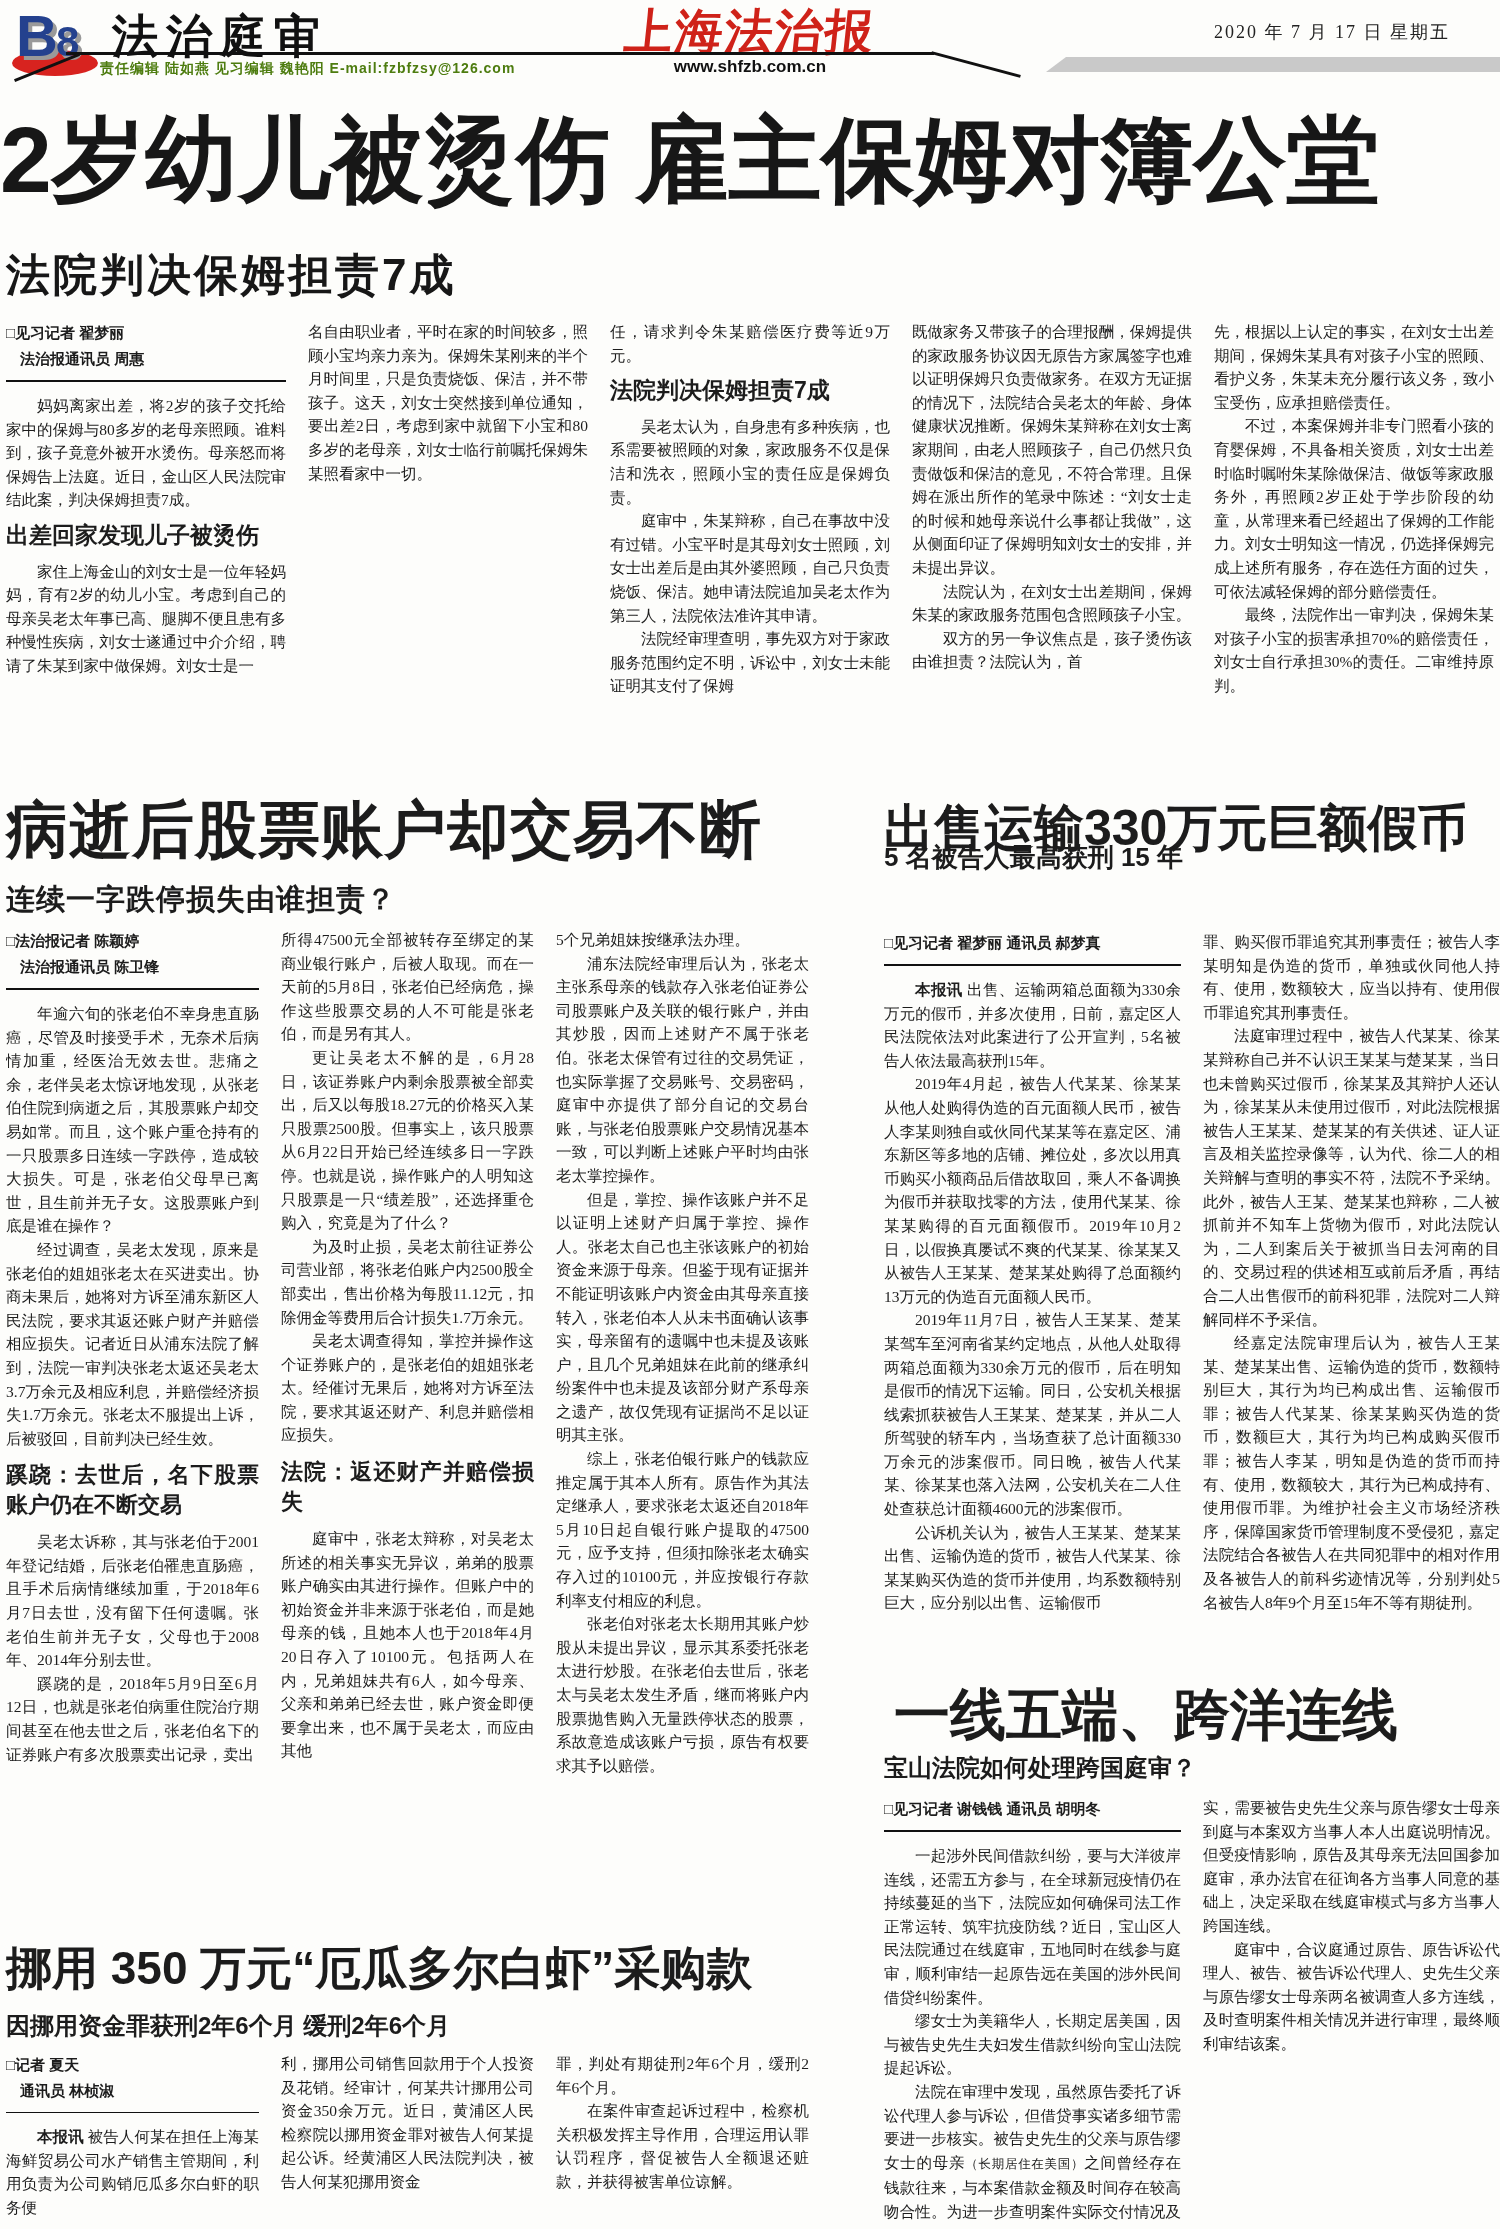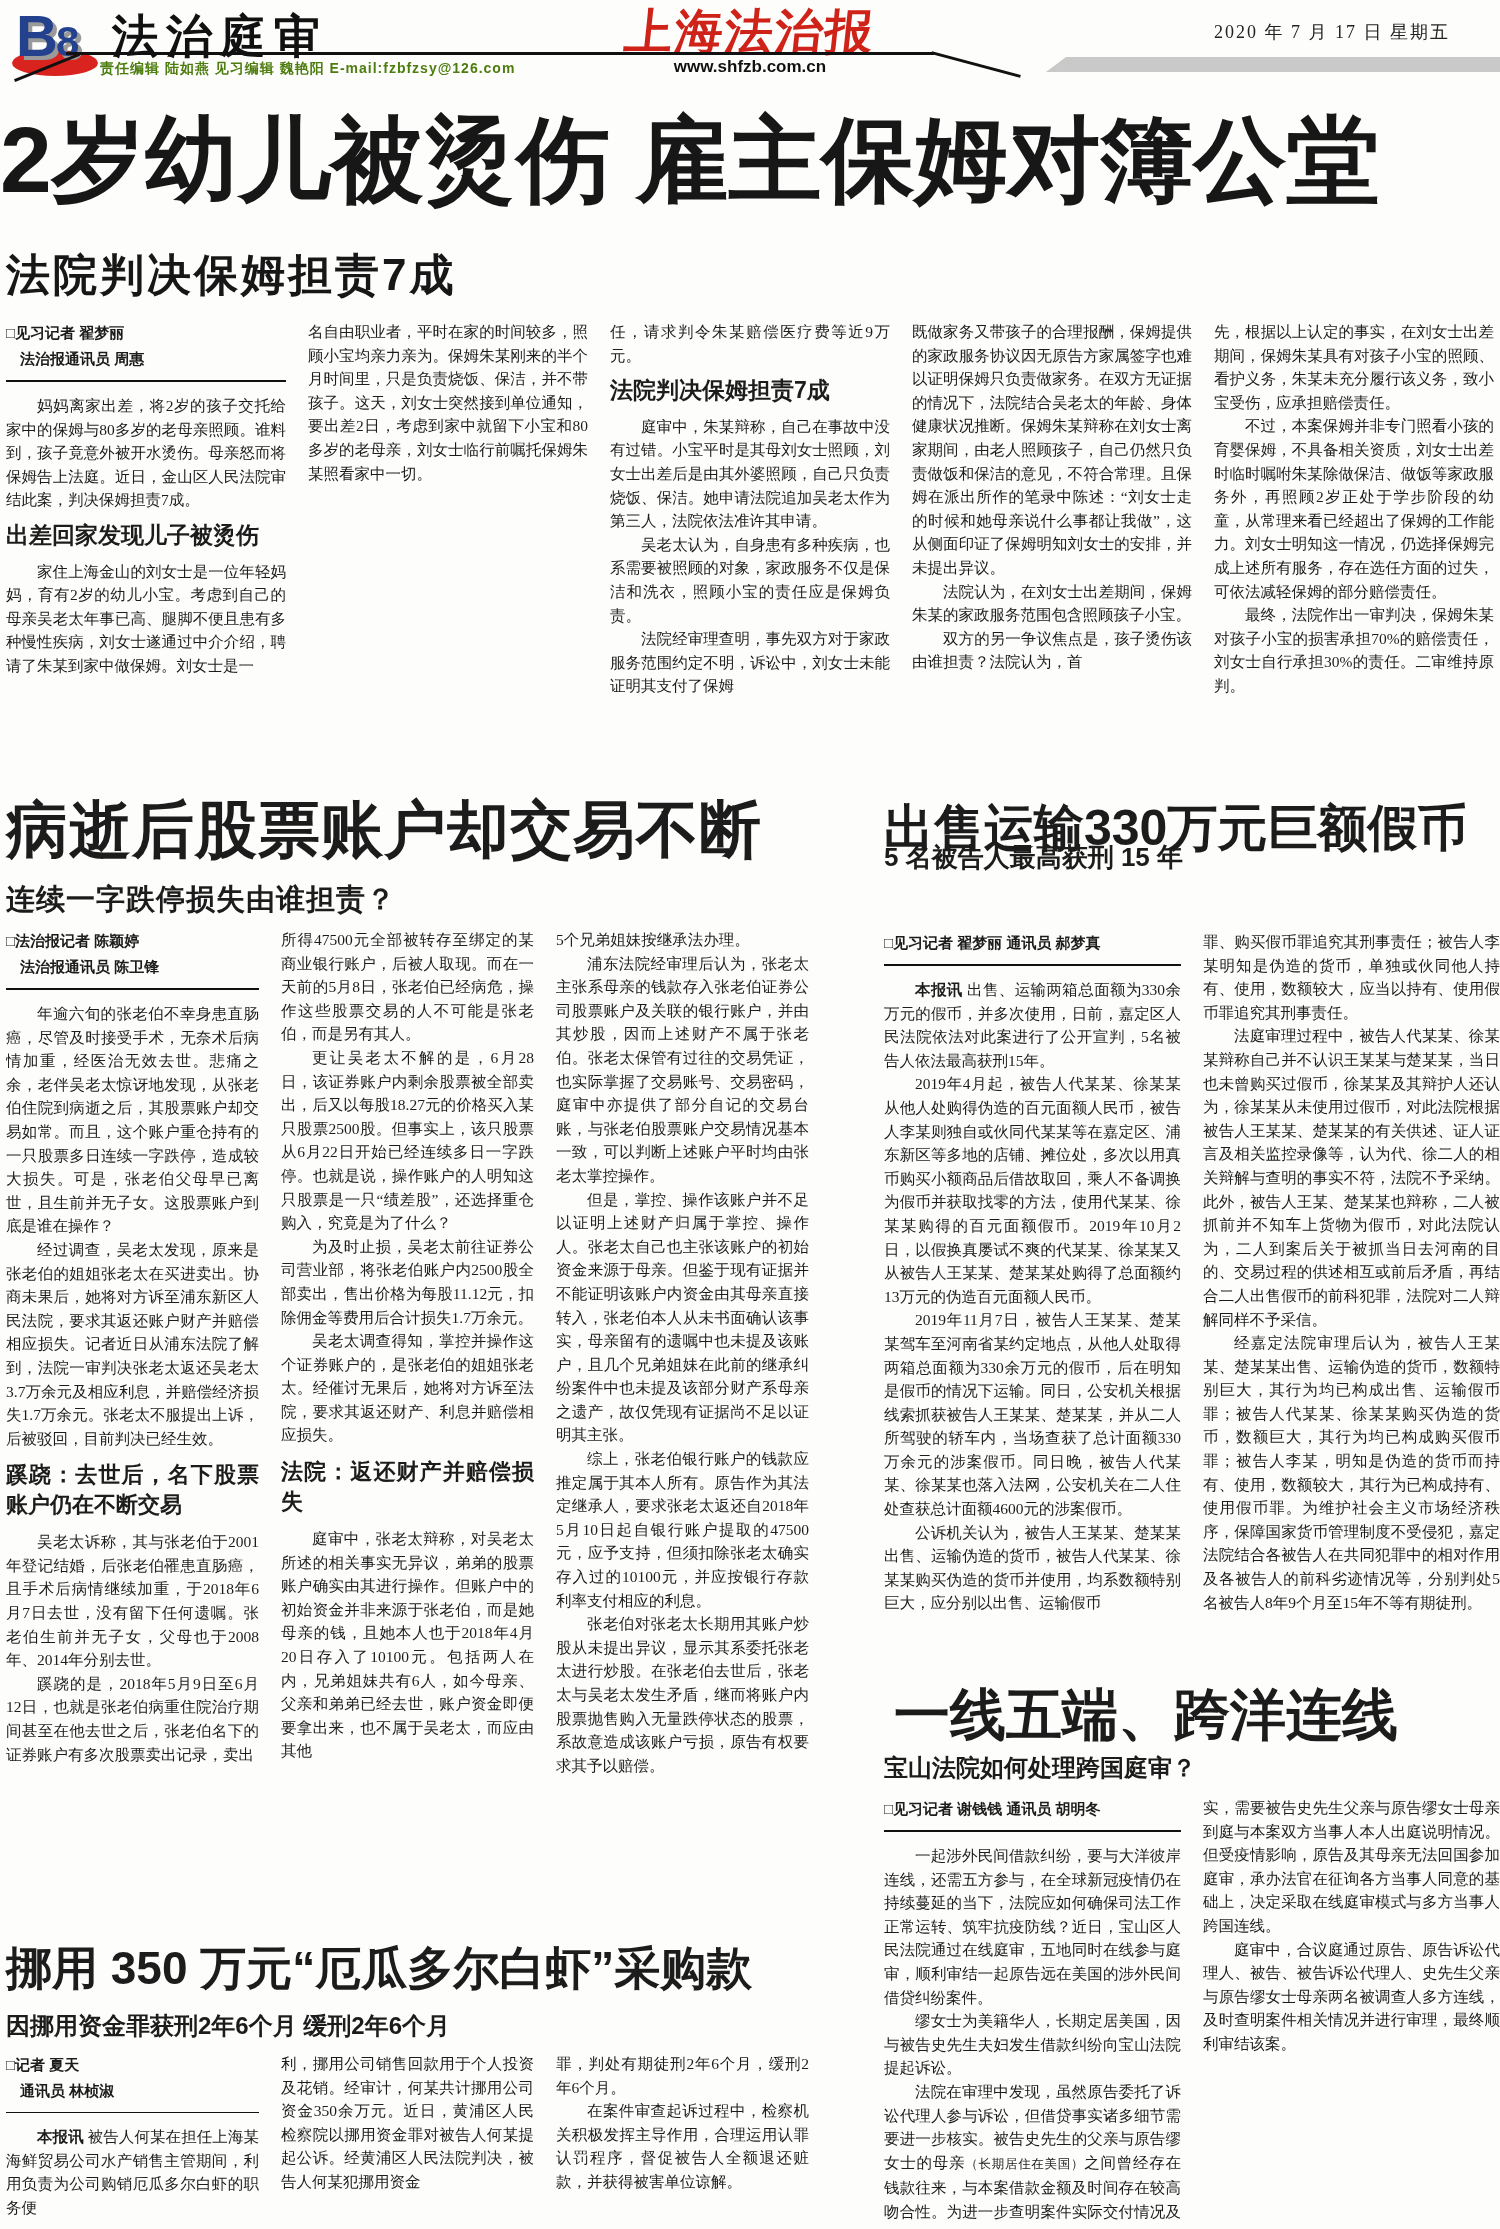--- a/index.html
+++ b/index.html
@@ -106,22 +106,22 @@
       <p class="ind">妈妈离家出差，将2岁的孩子交托给家中的保姆与80多岁的老母亲照顾。谁料到，孩子竟意外被开水烫伤。母亲怒而将保姆告上法庭。近日，金山区人民法院审结此案，判决保姆担责7成。</p>
       <p class="crosshead">出差回家发现儿子被烫伤</p>
       <p class="ind">家住上海金山的刘女士是一位年轻妈妈，育有2岁的幼儿小宝。考虑到自己的母亲吴老太年事已高、腿脚不便且患有多种慢性疾病，刘女士遂通过中介介绍，聘请了朱某到家中做保姆。刘女士是一</p>
     </div>
     <div class="col">
       <p class="cont">名自由职业者，平时在家的时间较多，照顾小宝均亲力亲为。保姆朱某刚来的半个月时间里，只是负责烧饭、保洁，并不带孩子。这天，刘女士突然接到单位通知，要出差2日，考虑到家中就留下小宝和80多岁的老母亲，刘女士临行前嘱托保姆朱某照看家中一切。</p>
     </div>
     <div class="col">
       <p class="cont">任，请求判令朱某赔偿医疗费等近9万元。</p>
       <p class="crosshead">法院判决保姆担责7成</p>
+      <p class="ind">吴老太认为，自身患有多种疾病，也系需要被照顾的对象，家政服务不仅是保洁和洗衣，照顾小宝的责任应是保姆负责。</p>
       <p class="ind">庭审中，朱某辩称，自己在事故中没有过错。小宝平时是其母刘女士照顾，刘女士出差后是由其外婆照顾，自己只负责烧饭、保洁。她申请法院追加吴老太作为第三人，法院依法准许其申请。</p>
-      <p class="ind">吴老太认为，自身患有多种疾病，也系需要被照顾的对象，家政服务不仅是保洁和洗衣，照顾小宝的责任应是保姆负责。</p>
       <p class="ind">法院经审理查明，事先双方对于家政服务范围约定不明，诉讼中，刘女士未能证明其支付了保姆</p>
     </div>
     <div class="col">
       <p class="cont">既做家务又带孩子的合理报酬，保姆提供的家政服务协议因无原告方家属签字也难以证明保姆只负责做家务。在双方无证据的情况下，法院结合吴老太的年龄、身体健康状况推断。保姆朱某辩称在刘女士离家期间，由老人照顾孩子，自己仍然只负责做饭和保洁的意见，不符合常理。且保姆在派出所作的笔录中陈述：“刘女士走的时候和她母亲说什么事都让我做”，这从侧面印证了保姆明知刘女士的安排，并未提出异议。</p>
       <p class="ind">法院认为，在刘女士出差期间，保姆朱某的家政服务范围包含照顾孩子小宝。</p>
       <p class="ind">双方的另一争议焦点是，孩子烫伤该由谁担责？法院认为，首</p>
     </div>
     <div class="col">
       <p class="cont">先，根据以上认定的事实，在刘女士出差期间，保姆朱某具有对孩子小宝的照顾、看护义务，朱某未充分履行该义务，致小宝受伤，应承担赔偿责任。</p>
       <p class="ind">不过，本案保姆并非专门照看小孩的育婴保姆，不具备相关资质，刘女士出差时临时嘱咐朱某除做保洁、做饭等家政服务外，再照顾2岁正处于学步阶段的幼童，从常理来看已经超出了保姆的工作能力。刘女士明知这一情况，仍选择保姆完成上述所有服务，存在选任方面的过失，可依法减轻保姆的部分赔偿责任。</p>

